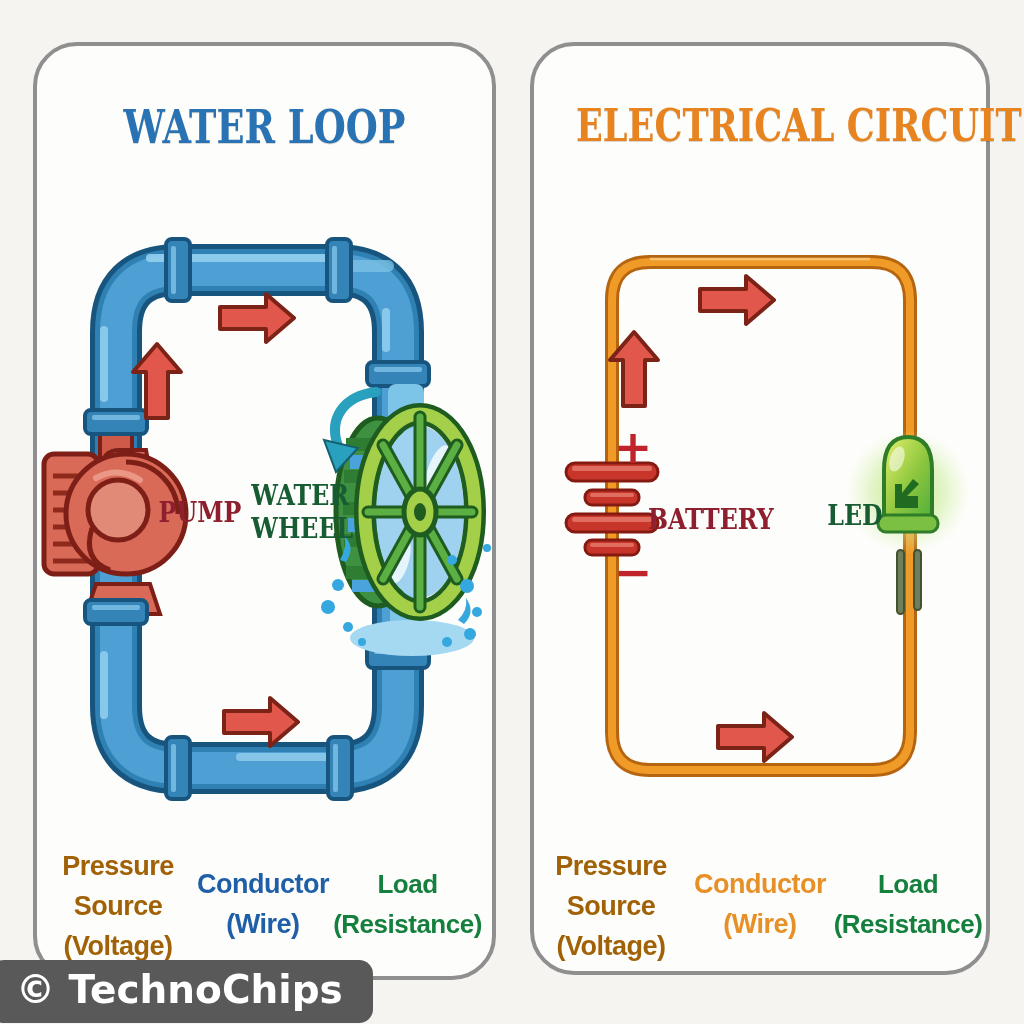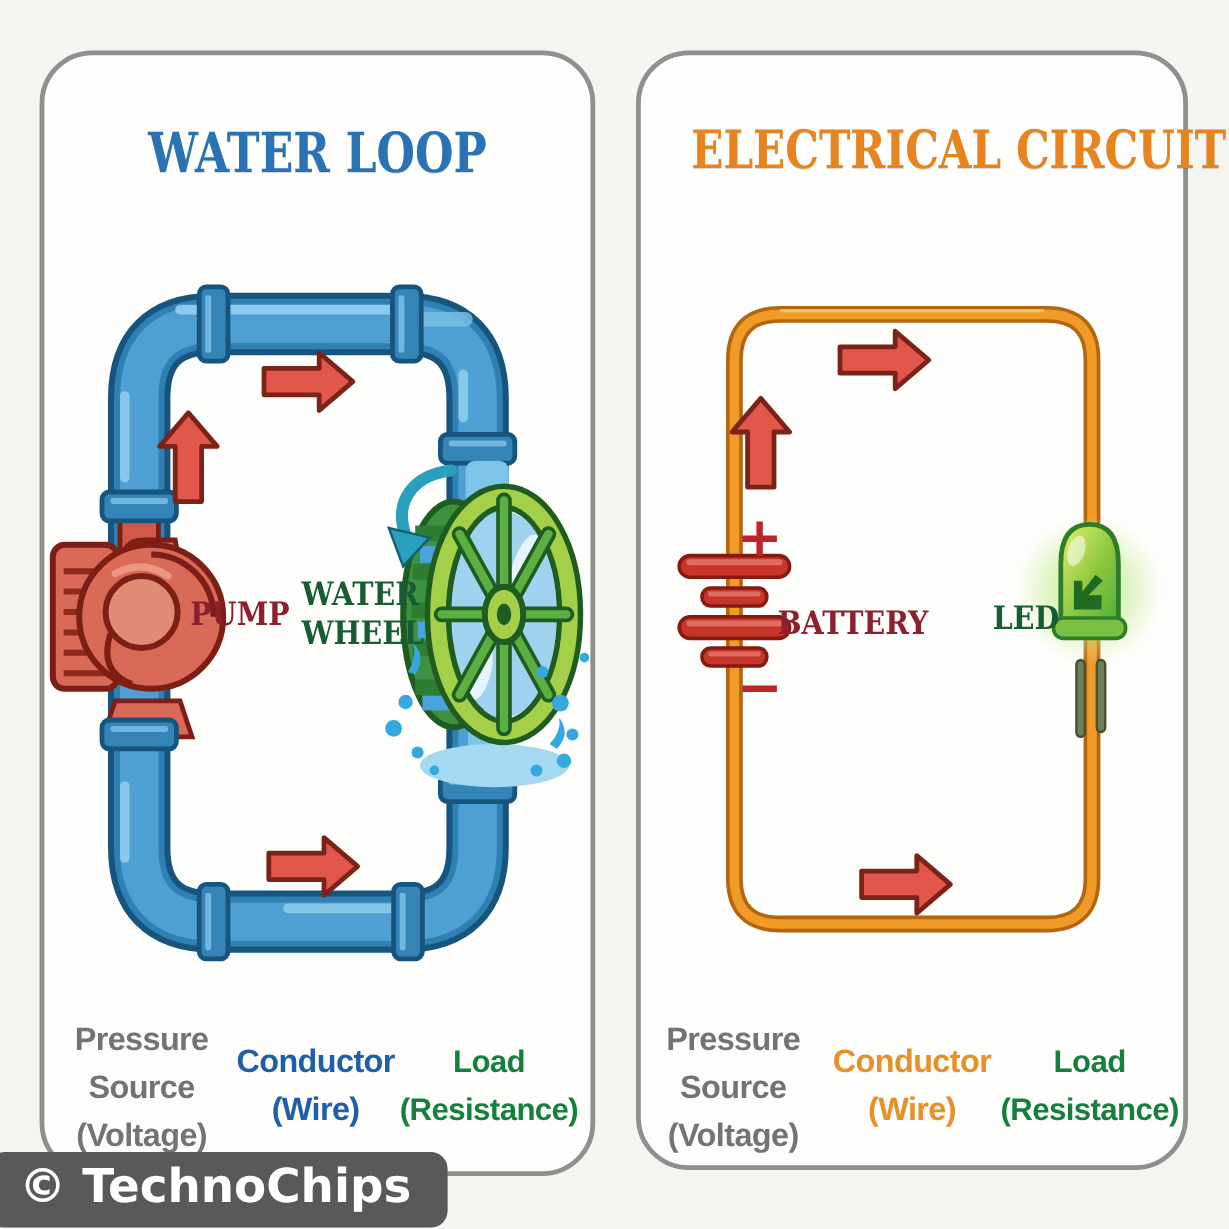--- a/index.html
+++ b/index.html
@@ -35,21 +35,21 @@
   #label-led{left:818px;top:499px;width:74px;}
   .battery-sign{
     font-family:"DejaVu Sans",sans-serif;font-weight:bold;font-size:46px;color:#c0242b;
     width:48px;line-height:48px;
   }
   #bat-plus{left:609px;top:423px;}
   #bat-minus{left:609px;top:548px;}
   .legend{
     font-weight:bold;font-size:27px;line-height:40px;letter-spacing:-0.5px;
   }
-  .legend-red{color:#737373;}
+  .legend-red{color:#a16207;}
   .legend-blue{color:#1f5fa8;}
   .legend-orange{color:#e89028;}
   .legend-green{color:#15803d;}
   #legend-l1{left:45px;top:846px;width:146px;}
   #legend-l2{left:190px;top:864px;width:146px;}
   #legend-l3{left:330px;top:864px;width:155px;font-size:26px;}
   #legend-r1{left:538px;top:846px;width:146px;}
   #legend-r2{left:687px;top:864px;width:146px;}
   #legend-r3{left:830px;top:864px;width:156px;font-size:26px;}
   #watermark{

